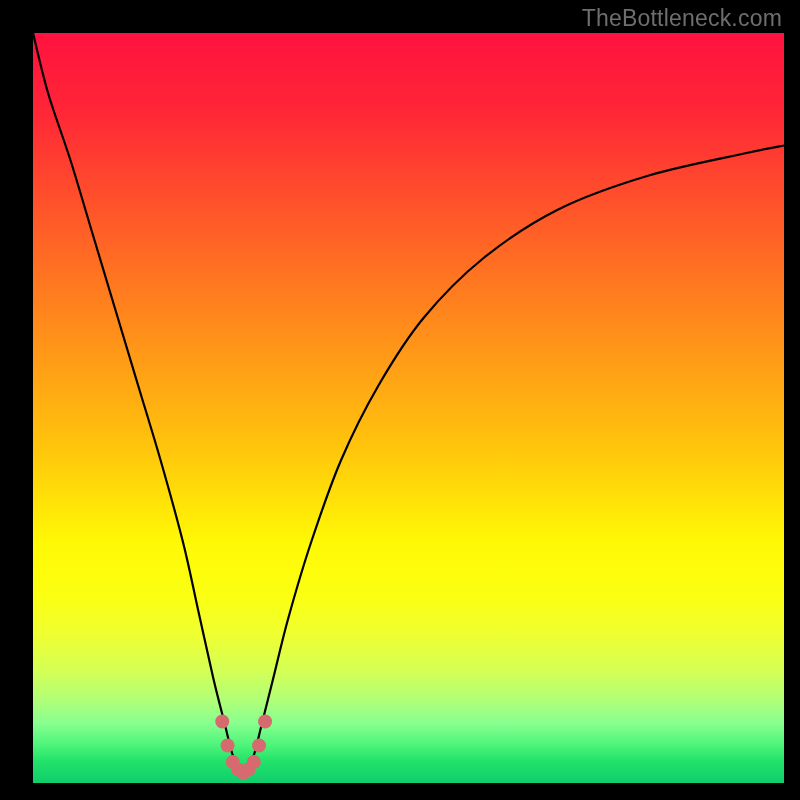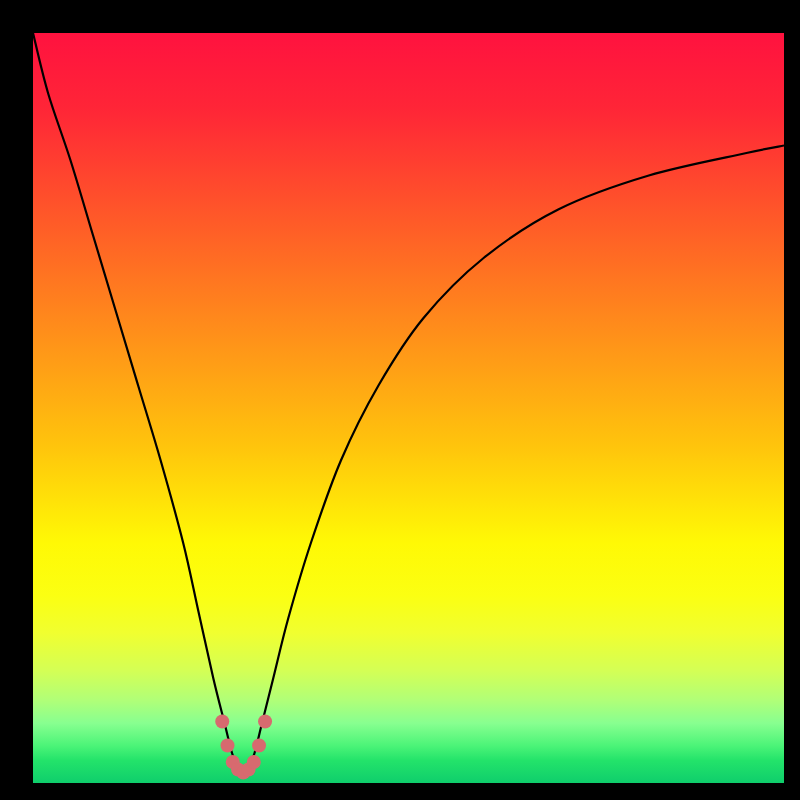--- a/index.html
+++ b/index.html
@@ -88,14 +88,15 @@
           <circle cx="205.02300000000002" cy="736.5" r="7" fill="#d76a6f"></circle>
           <circle cx="210.28000000000003" cy="739.5" r="7" fill="#d76a6f"></circle>
           <circle cx="215.53699999999998" cy="736.5" r="7" fill="#d76a6f"></circle>
           <circle cx="220.79399999999998" cy="729" r="7" fill="#d76a6f"></circle>
           <circle cx="226.051" cy="712.5" r="7" fill="#d76a6f"></circle>
           <circle cx="232.059" cy="688.5" r="7" fill="#d76a6f"></circle>
         </g>
     </svg>
   </div>
 
+  <div class="watermark">TheBottleneck.com</div>
 
 </div>
 
 </body></html>

